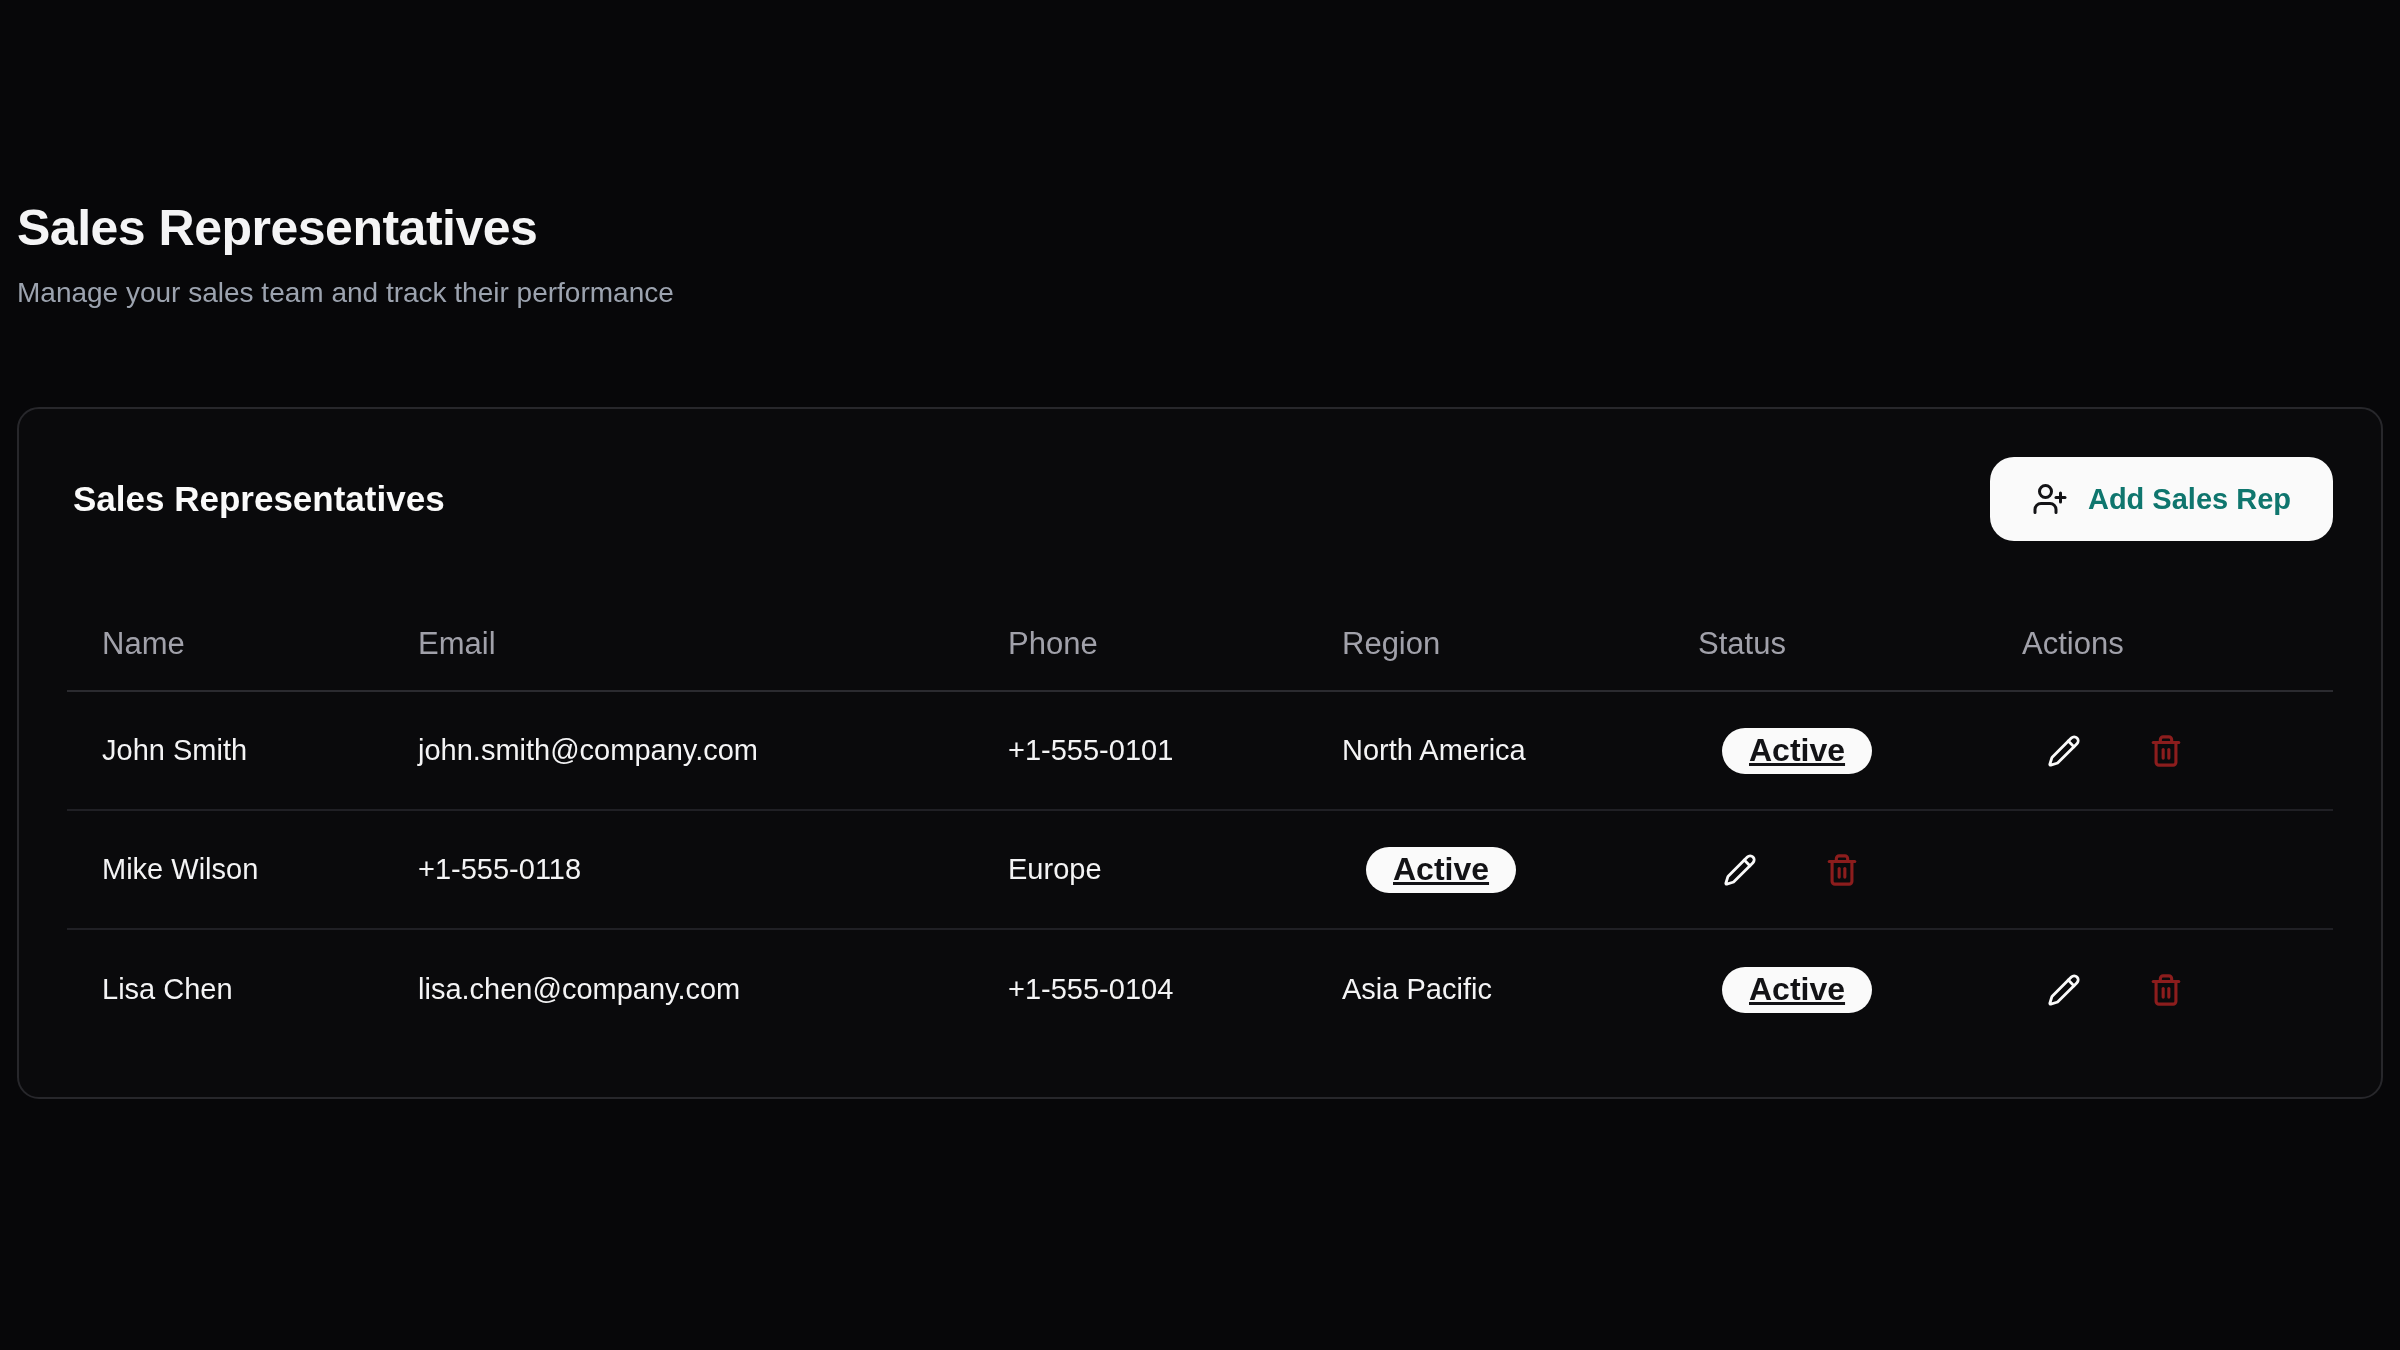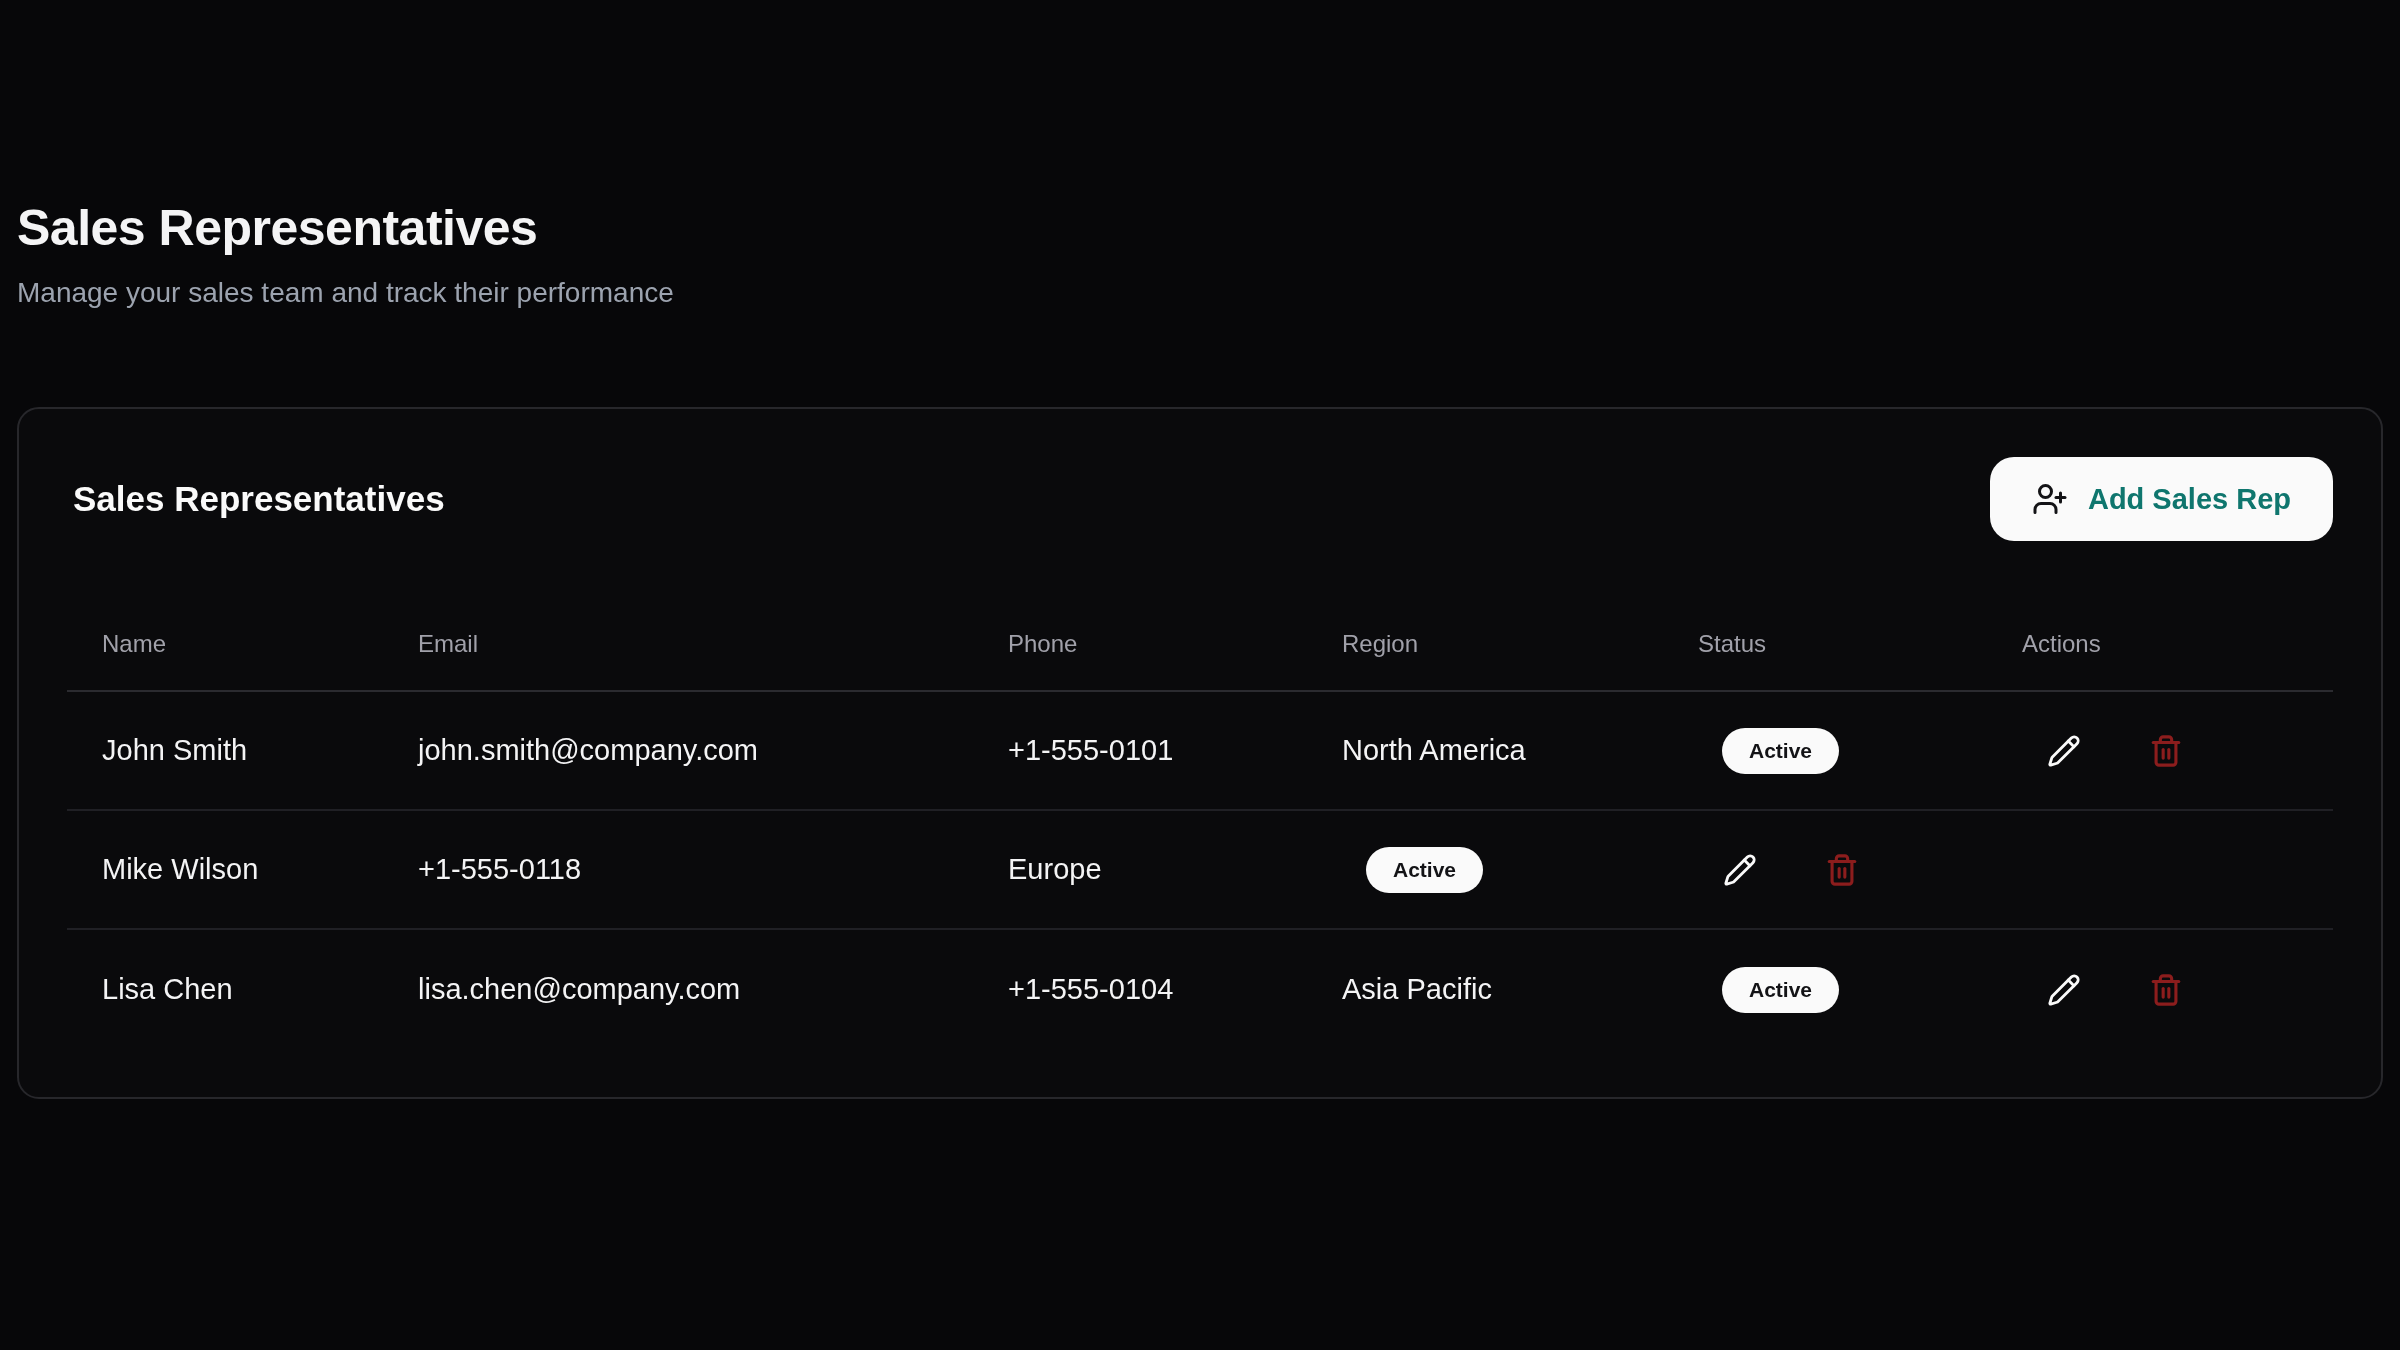--- a/index.html
+++ b/index.html
@@ -70,21 +70,21 @@
     grid-template-columns: 316px 590px 334px 356px 324px 1fr;
     align-items: center;
   }
   .thead {
     margin-top: 56px;
     height: 95px;
     border-bottom: 2px solid #2b2b30;
   }
   .th {
     padding-left: 35px;
-    font-size: 24px;
+    font-size: 31px;
     font-weight: 500;
     color: #a1a1aa;
   }
   .trow {
     height: 119px;
     border-bottom: 2px solid #202025;
   }
   .trow:last-child { border-bottom: none; }
   .td {
     padding-left: 35px;
@@ -97,22 +97,23 @@
   .badge {
     display: inline-flex;
     align-items: center;
     justify-content: center;
     margin-left: 24px;
     height: 46px;
     padding: 0 27px;
     background: #fafafa;
     color: #131316;
     border-radius: 999px;
-    font-size: 21px;
+    font-size: 32px;
     font-weight: 700;
+    text-decoration: underline;
   }
 
   .actions-cell {
     display: flex;
     align-items: center;
     gap: 58px;
     padding-left: 55px;
   }
   .icon-btn {
     width: 44px;

